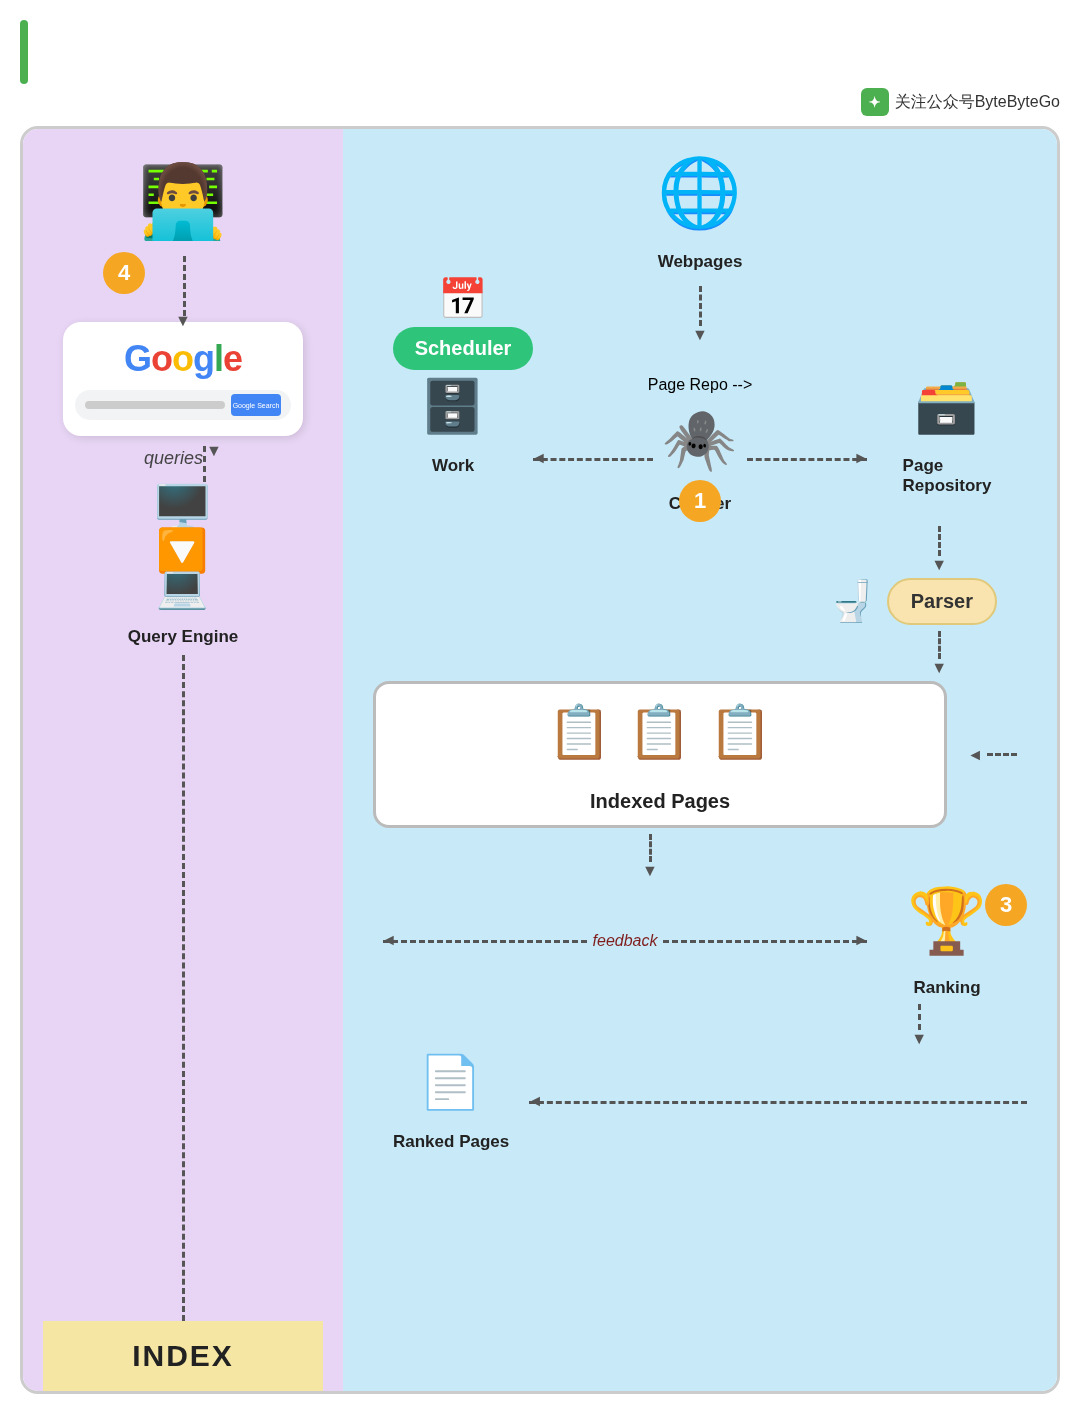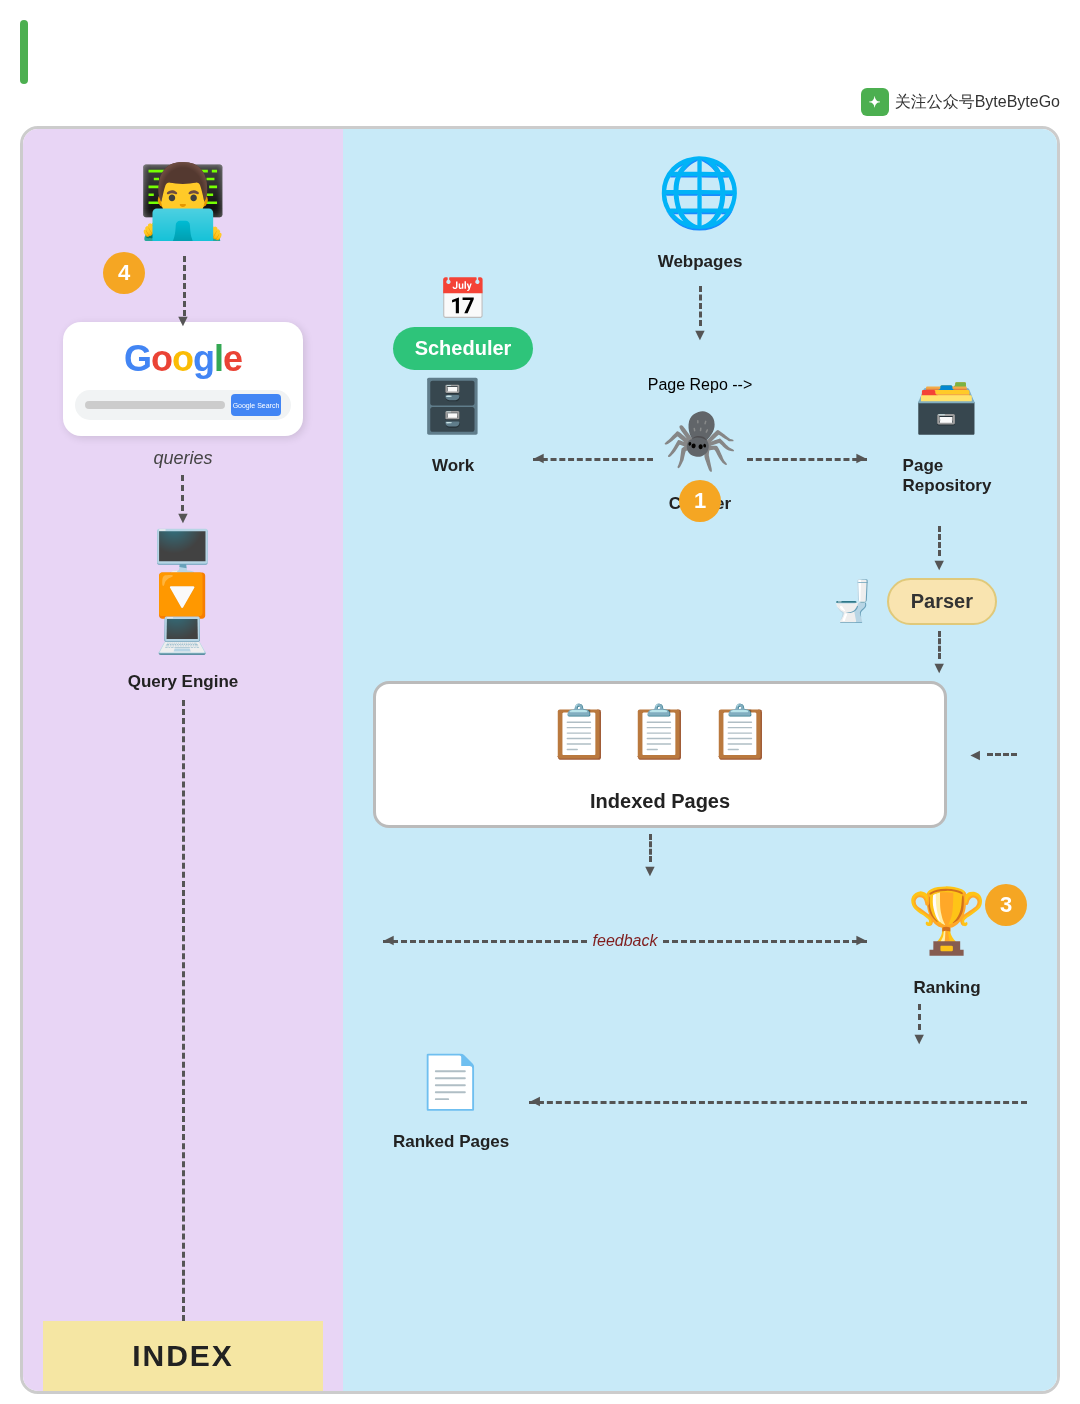--- a/index.html
+++ b/index.html
@@ -282,21 +282,21 @@
         <div class="google-box" style="margin-top:4px;">
           <div class="google-text">
             <span class="g-blue">G</span><span class="g-red">o</span><span class="g-yellow">o</span><span class="g-blue">g</span><span class="g-green">l</span><span class="g-red">e</span>
           </div>
           <div class="google-search-bar">
             <div class="search-line"></div>
             <div class="search-btn" style="font-size:7px;">Google Search</div>
           </div>
         </div>
 
-        <div style="display:flex; flex-direction:column; align-items:center; margin-top:8px;">
+        <div style="display:flex; flex-direction:row; margin-top:8px;">
           <span class="label-queries">queries</span>
           <div style="width:3px; height:36px; border-left:3px dashed #555; margin-top:2px;"></div>
           <span style="font-size:16px; color:#555; margin-top:-2px;">▼</span>
         </div>
 
         <div class="query-engine-box" style="margin-top:4px;">
 
           <div style="font-size:52px; line-height:1;">🖥️</div>
           <div style="font-size:42px; line-height:1; margin-top:-8px;">🔽</div>
           <div style="font-size:42px; line-height:1; margin-top:-6px;">💻</div>

